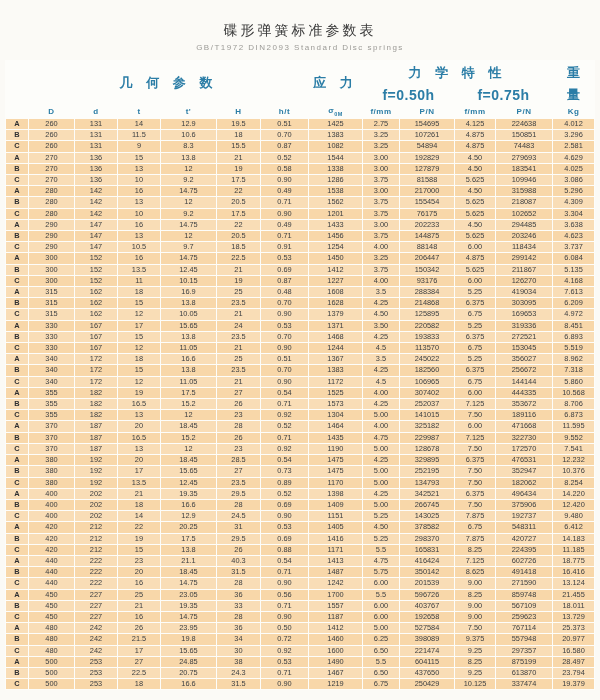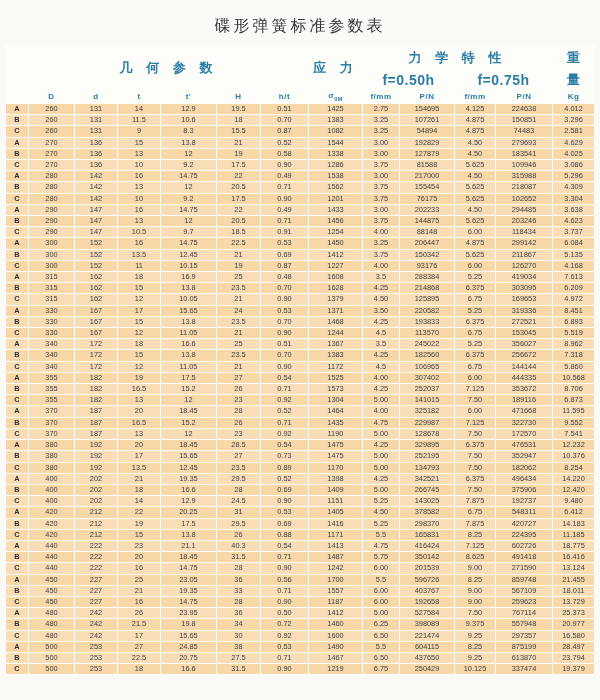--- a/index.html
+++ b/index.html
@@ -4,23 +4,23 @@
 <style>
   html,body{margin:0;padding:0;}
   body{
     width:600px;height:700px;
     background:#f8f6f2;
     font-family:"Liberation Sans",sans-serif;
     overflow:hidden;
   }
   .page{width:600px;height:700px;background:#fbfaf6;}
   .title{
-    padding-top:16px;text-align:center;
+    padding-top:22px;text-align:center;
     font-family:"DejaVu Serif",serif;
-    font-size:16px;letter-spacing:3px;color:#3a3a3a;
+    font-size:14px;letter-spacing:3px;color:#3a3a3a;
   }
   .subtitle{
     text-align:center;font-size:8px;color:#9b9a96;
     letter-spacing:1.5px;margin-top:3px;
   }
   table{
     table-layout:fixed;width:584px;margin:8px auto 16px;
     border-collapse:separate;border-spacing:1px;
     background:#fdfdfa;
   }
@@ -49,20 +49,21 @@
     white-space:nowrap;overflow:hidden;
   }
   tbody tr:nth-child(even) td{background:#f9ddb6;}
   tbody td.type-col{color:#2e2f32;font-weight:bold;}
 </style>
 </head>
 <body>
 
 <div class="page">
   <div class="title">碟形弹簧标准参数表</div>
+  <div class="subtitle">GB/T1972  DIN2093  Standard  Disc springs</div>
 
   <table>
     <colgroup>
       <col style="width:22px">
         <col style="width:45px">
         <col style="width:42px">
       <col style="width:42px">
         <col style="width:55px">
         <col style="width:43px">
       <col style="width:47px">
@@ -837,21 +838,21 @@
           <td>8.25</td>
           <td>875199</td>
           <td>28.497</td>
         </tr>
         <tr>
           <td class="type-col">B</td>
           <td>500</td>
           <td>253</td>
           <td>22.5</td>
           <td>20.75</td>
-          <td>27.5</td>
+          <td>24.3</td>
           <td>0.71</td>
           <td>1467</td>
           <td>6.50</td>
           <td>437650</td>
           <td>9.25</td>
           <td>613870</td>
           <td>23.794</td>
         </tr>
         <tr>
           <td class="type-col">C</td>

